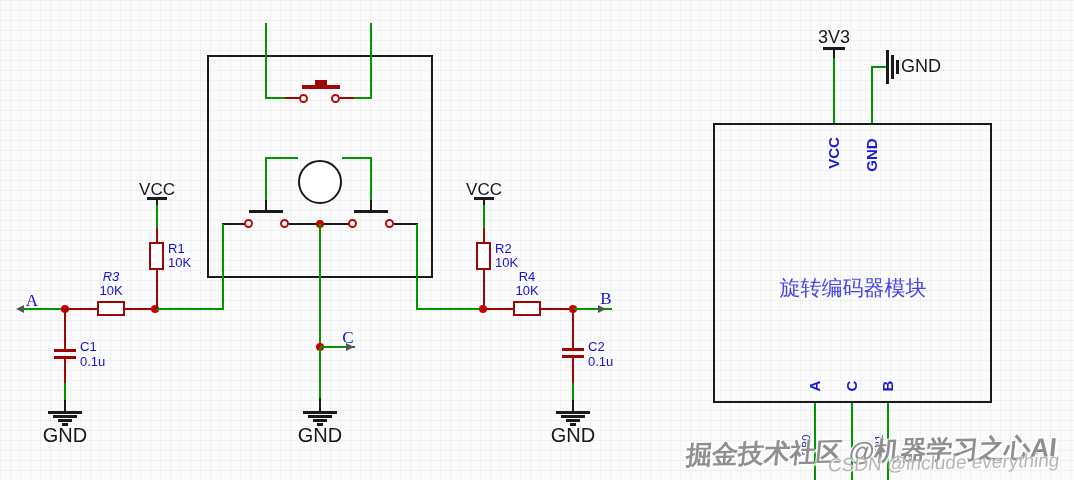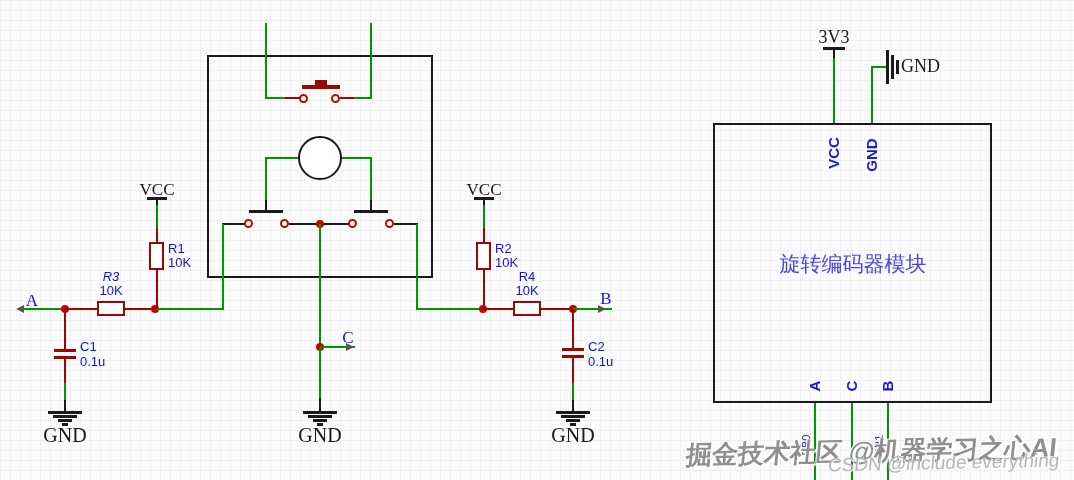--- a/index.html
+++ b/index.html
@@ -7,42 +7,42 @@
     position:relative;width:1074px;height:480px;overflow:hidden;
     background-color:#fbfbfc;
     background-image:
       linear-gradient(#eef0f2 1px,transparent 1px),
       linear-gradient(90deg,#eef0f2 1px,transparent 1px),
       linear-gradient(#e4e6ea 1px,transparent 1px),
       linear-gradient(90deg,#e4e6ea 1px,transparent 1px);
     background-size:10px 10px,10px 10px,50px 50px,50px 50px;
     font-family:"Liberation Sans","DejaVu Sans",sans-serif;
   }
-  .abs{position:absolute;}
+  .abs{position:absolute;margin-top:24px;}
   
   .wh{position:absolute;height:2px;background:#009600;}
   .wv{position:absolute;width:2px;background:#009600;}
   .kh{position:absolute;height:2px;background:#1a1a1a;}
   .kv{position:absolute;width:2px;background:#1a1a1a;}
   .rh{position:absolute;height:2px;background:#9e0505;}
   .rv{position:absolute;width:2px;background:#9e0505;}
   .bar{position:absolute;background:#1a1a1a;}
   .redbar{position:absolute;background:#9e0505;}
   
   .dot{position:absolute;width:8px;height:8px;border-radius:50%;background:#cc0000;}
   .term{position:absolute;width:9px;height:9px;border-radius:50%;border:2px solid #b40a0a;background:#fff;box-sizing:border-box;}
   .resv{position:absolute;width:15px;height:28px;border:2px solid #9e0505;background:#fff;box-sizing:border-box;}
   .resh{position:absolute;width:28px;height:15px;border:2px solid #9e0505;background:#fff;box-sizing:border-box;}
   .plate{position:absolute;width:22px;height:3px;background:#9e0505;}
   .arrL{position:absolute;width:0;height:0;border-top:4px solid transparent;border-bottom:4px solid transparent;border-right:8px solid #555;}
   .arrR{position:absolute;width:0;height:0;border-top:4px solid transparent;border-bottom:4px solid transparent;border-left:8px solid #555;}
   
   .bl{position:absolute;font-size:13px;line-height:1.05;color:#1414c8;white-space:nowrap;}
   .net{position:absolute;font-family:"Liberation Serif","DejaVu Serif",serif;font-size:17px;color:#1414c8;text-align:center;white-space:nowrap;}
-  .pw{position:absolute;font-family:Liberation Serif, serif;font-size:17px;color:#181818;text-align:center;white-space:nowrap;}
+  .pw{position:absolute;font-family:Liberation Sans, sans-serif;font-size:17px;color:#181818;text-align:center;white-space:nowrap;}
   .pin{position:absolute;height:16px;line-height:16px;font-weight:bold;font-size:15px;color:#1a1ad2;text-align:center;transform:rotate(-90deg);white-space:nowrap;}
   .tag{position:absolute;height:12px;line-height:12px;font-size:11px;color:#2a2ac0;text-align:center;transform:rotate(-90deg);white-space:nowrap;}
   .boxline{position:absolute;border:2px solid #1a1a1a;background:transparent;box-sizing:border-box;}
   .wm1{position:absolute;font-size:26px;font-weight:bold;color:#8f8f8f;white-space:nowrap;
        transform:rotate(-1.2deg) skewX(-7deg);
        text-shadow:-1px -1px 0 #fff,1px 1px 0 #fff,2px 2px 2px rgba(255,255,255,.9);}
   .wm2{position:absolute;font-size:19px;color:#b6b6b6;white-space:nowrap;
        transform:rotate(-1.2deg) skewX(-7deg);
        text-shadow:1px 1px 0 rgba(255,255,255,.9);}
 </style>

